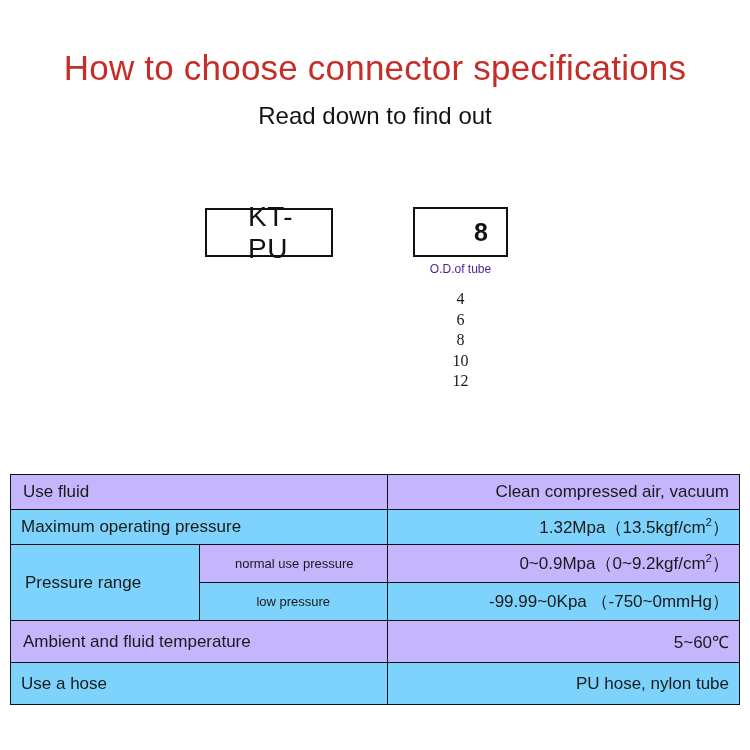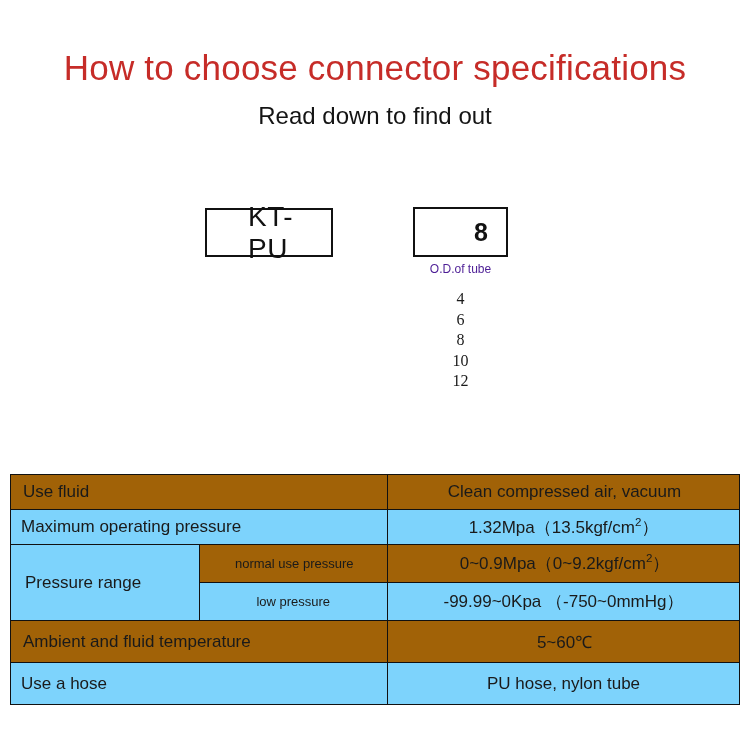--- a/index.html
+++ b/index.html
@@ -106,23 +106,23 @@
     table-layout: fixed;
     font-size: 17px;
     color: #1a1a1a;
   }
   .spec-table td {
     border: 1px solid #111111;
     padding: 0 10px;
     vertical-align: middle;
     background: #7dd3fc;
   }
-  .spec-table td.beige { background: #a16207; padding-left: 12px; }
+  .spec-table td.beige { background: #c4b5fd; padding-left: 12px; }
   .spec-table td.label { text-align: left; }
-  .spec-table td.value { text-align: center; }
+  .spec-table td.value { text-align: right; }
   .spec-table td.sublabel {
     text-align: center;
     font-size: 13px;
   }
   .r-tall { height: 34px; }
   .r-sub  { height: 37px; }
   .r-last { height: 41px; }
   sup { font-size: 0.68em; vertical-align: super; line-height: 0; }
 </style>
 </head>

